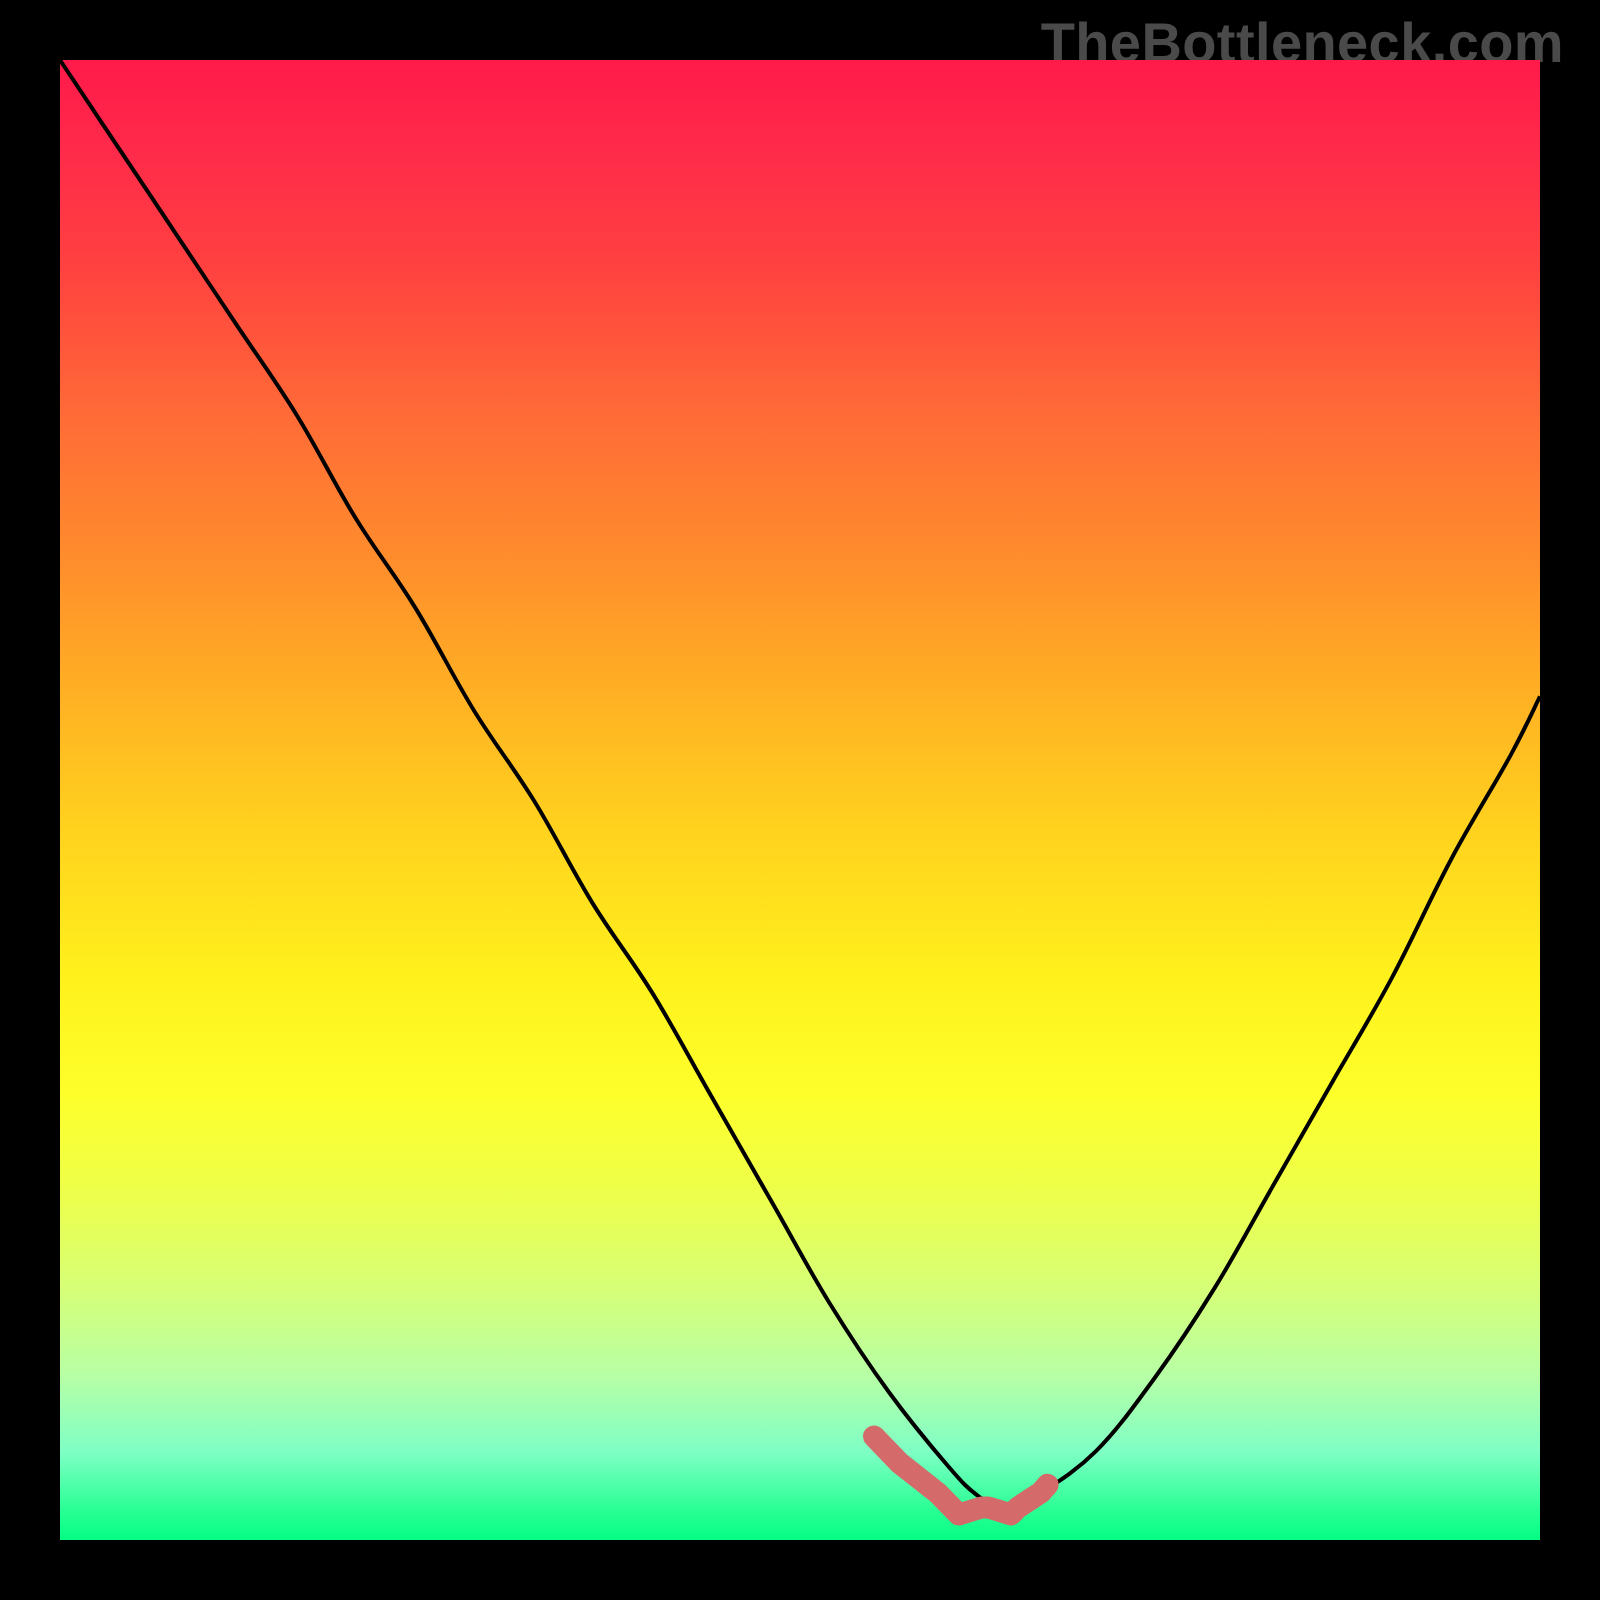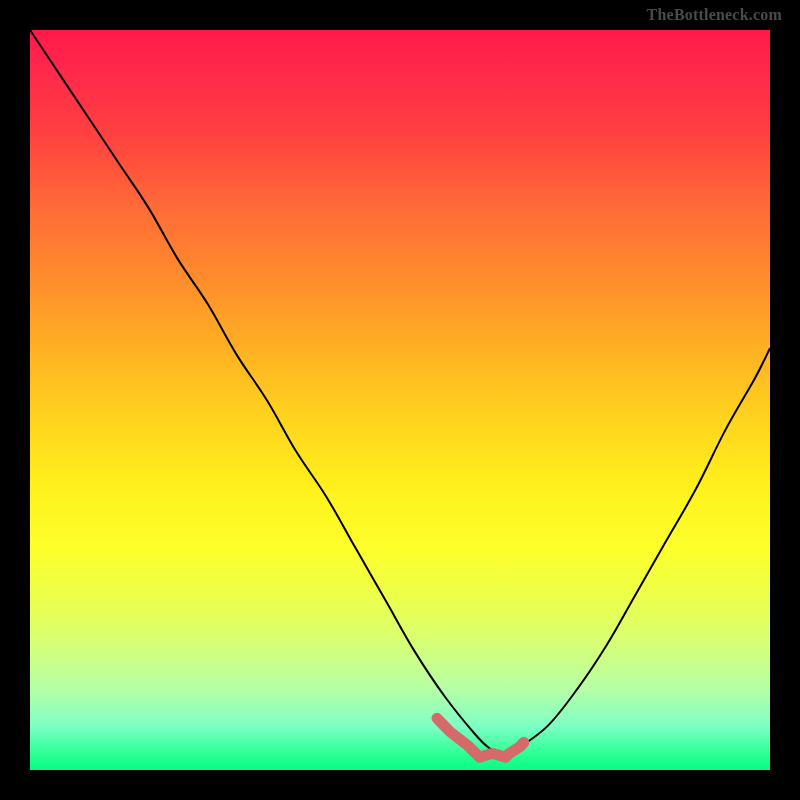--- a/index.html
+++ b/index.html
@@ -7,22 +7,22 @@
   .outer {
     width: 800px;
     height: 800px;
     background: #000;
     position: relative;
   }
   .watermark {
     position: absolute;
     top: 6px;
     right: 18px;
-    font-family: Liberation Serif, serif;
-    font-size: 16px;
+    font-family: Liberation Sans, sans-serif;
+    font-size: 28px;
     font-weight: 600;
     color: #4a4a4a;
     letter-spacing: 0.2px;
   }
   .plot-area {
     position: absolute;
     left: 30px;
     top: 30px;
     width: 740px;
     height: 740px;

